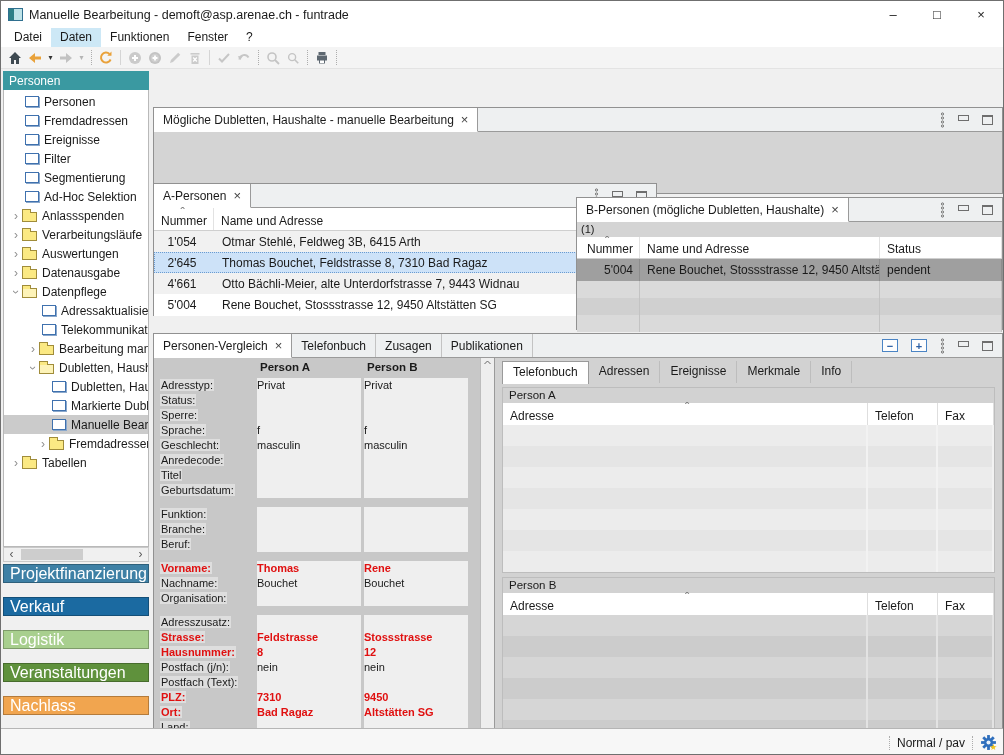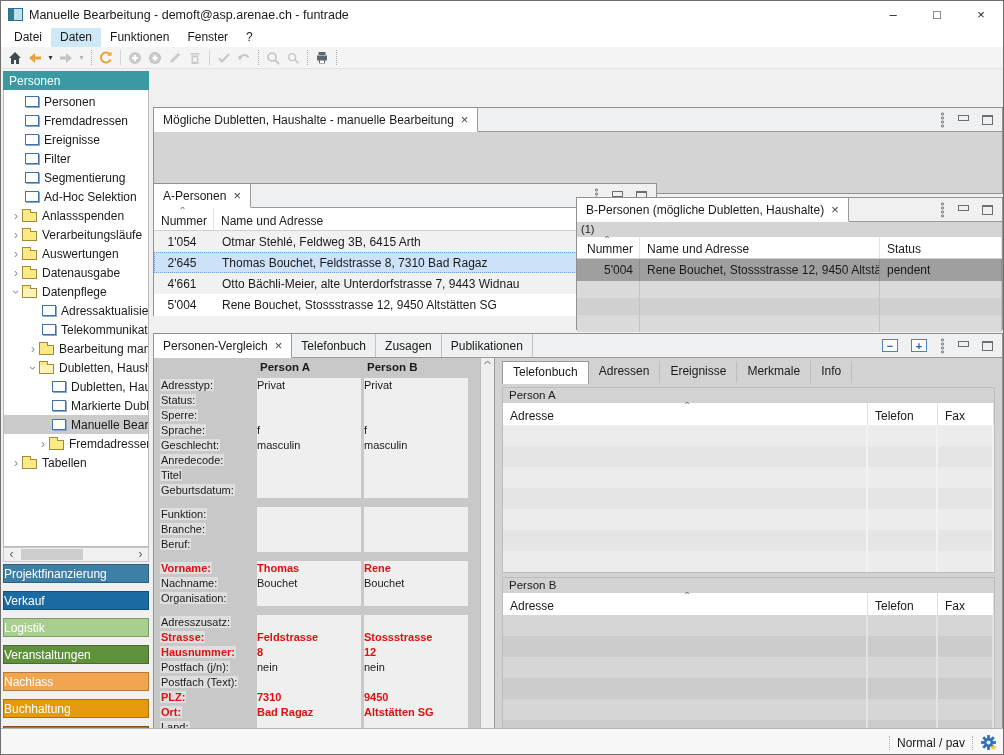--- a/index.html
+++ b/index.html
@@ -46,22 +46,22 @@
     background:#fbe983;border:1px solid #a08c3a;border-bottom:none;}
   .icon-folder.open{background:#fdf3b8;}
   .tree-label{overflow:hidden;white-space:nowrap;}
   .tree-row.sel{background:#cbcbcb;}
   .sb-hscroll{position:absolute;left:2px;top:546px;width:146px;height:15px;background:#f0f0f0;
     border:1px solid #c9c9c9;display:flex;align-items:center;}
   .hs-arrow{width:15px;text-align:center;color:#5a5a5a;font-size:12px;line-height:13px;}
   .hs-thumb{height:11px;width:62px;background:#cdcdcd;margin-left:2px;}
   .hs-fill{flex:1;}
   .sb-modules{position:absolute;left:2px;top:563px;width:146px;}
-  .module{height:19px;margin-bottom:8px;color:#fff;display:flex;align-items:center;
-    border:1px solid rgba(0,0,0,.25);font-size:12px;}
+  .module{height:19px;margin-bottom:14px;color:#fff;display:flex;align-items:center;
+    padding-left:6px;border:1px solid rgba(0,0,0,.25);font-size:16px;}
   
   .panel{position:absolute;background:#d4d4d4;border:1px solid #919191;margin-top:36px;}
   .tabbar{height:24px;background:#eef0f1;border-bottom:1px solid #9a9a9a;display:flex;align-items:stretch;}
   .tab{display:flex;align-items:center;gap:7px;padding:0 9px;border-right:1px solid #c3c3c3;cursor:default;}
   .tab.active{background:#fff;border-right:1px solid #9a9a9a;margin-bottom:-1px;border-bottom:1px solid #fff;}
   .tab-close{color:#444;font-size:13px;line-height:10px;}
   .pctrls{margin-left:auto;display:flex;align-items:center;gap:13px;padding-right:9px;}
   .ico-min{width:11px;height:6px;border:1px solid #6e6e6e;margin-top:-4px;}
   .ico-max{width:11px;height:10px;border:1px solid #6e6e6e;border-top:2px solid #6e6e6e;}
   .ico-bluebox{width:16px;height:13px;border:1px solid #4a84c4;color:#2a5fa5;display:flex;

